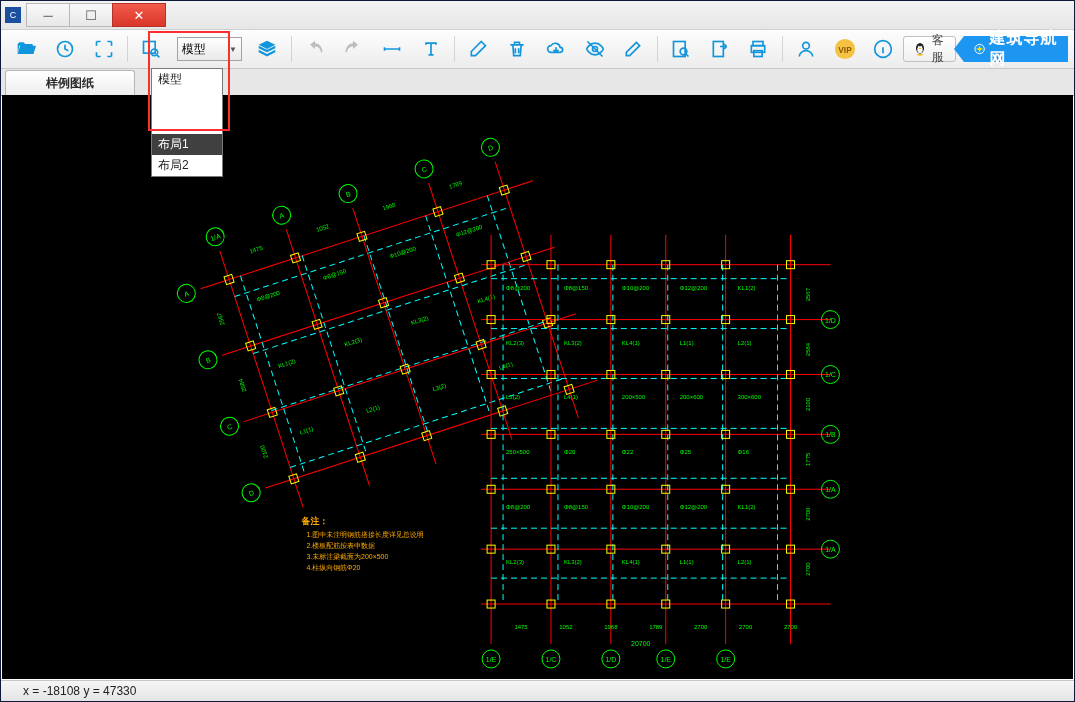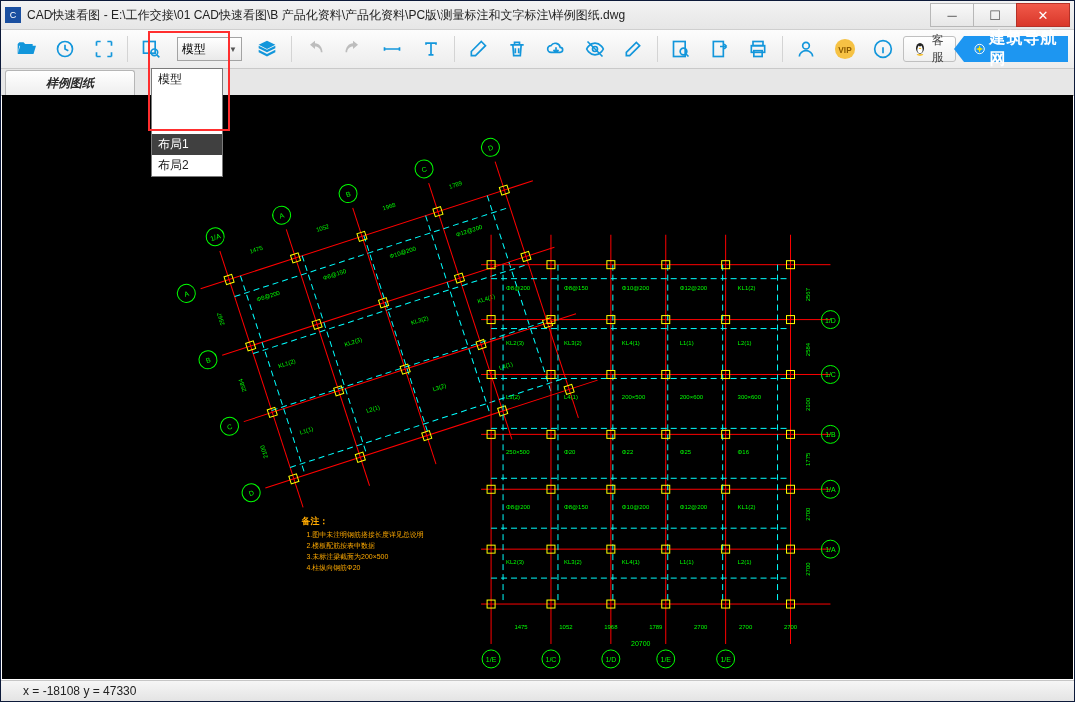--- a/index.html
+++ b/index.html
@@ -25,39 +25,36 @@
   .dropdown .item.sel{background:#404040;color:#fff;margin-top:44px;}
   
   .spacer{flex:1;}
   .kefu{height:24px;border:1px solid #c0c0c0;border-radius:3px;background:linear-gradient(#fff,#f0f0f0);display:flex;align-items:center;padding:0 8px;color:#434343;margin-right:8px;}
   .kefu .penguin{width:16px;height:16px;margin-right:4px;display:inline-block;}
   .navbtn{height:26px;background:#1d96f1;color:#fff;font-weight:bold;display:flex;align-items:center;padding:0 10px;font-size:16px;letter-spacing:1px;position:relative;}
   .navbtn::before{content:"";position:absolute;left:-10px;top:0;border-top:13px solid transparent;border-bottom:13px solid transparent;border-right:10px solid #1d96f1;}
   .navbtn svg{margin-right:4px;}
   
   .tabs{height:26px;background:#e7e7e7;display:flex;align-items:flex-end;border-bottom:1px solid #b0b0b0;}
-  .tab{height:24px;min-width:128px;background:linear-gradient(#fff,#eee);border:1px solid #b6b6b6;border-bottom:none;display:flex;align-items:center;justify-content:center;font-weight:bold;color:#2a2a2a;margin-left:4px;border-radius:3px 3px 0 0;font-style:italic;}
+  .tab{height:24px;min-width:128px;background:linear-gradient(#fff,#eee);border:1px solid #b6b6b6;border-bottom:none;display:flex;align-items:center;justify-content:center;font-weight:bold;color:#2a2a2a;margin-left:4px;border-radius:3px 3px 0 0;}
   
   .canvas{position:absolute;left:1px;right:1px;top:94px;bottom:22px;background:#000;overflow:hidden;}
   .canvas svg{position:absolute;inset:0;}
   
   .status{position:absolute;left:0;right:0;bottom:0;height:20px;background:linear-gradient(#f6f6f6,#e4e4e4);border-top:1px solid #c6c6c6;padding:0 22px;display:flex;align-items:center;font-family:Liberation Sans, sans-serif;color:#222;}
   
   svg{display:block;}
 </style>
 </head>
 <body>
 
 <div class="window">
 
   <div class="titlebar">
     <span class="app-icon">C</span>
-    <span class="title">
-      <span>CAD快速看图</span><span> - </span><span>E:\工作交接\01 CAD快速看图\B 产品化资料\产品化资料\PC版\测量标注和文字标注\样例图纸.dwg</span>
-    </span>
     <div class="win-controls">
       <div class="win-btn">─</div>
       <div class="win-btn">☐</div>
       <div class="win-btn close">✕</div>
     </div>
   </div>
 
   <div class="toolbar">
     <div class="tbtn">
         <svg width="20" height="20" viewBox="0 0 24 24">

